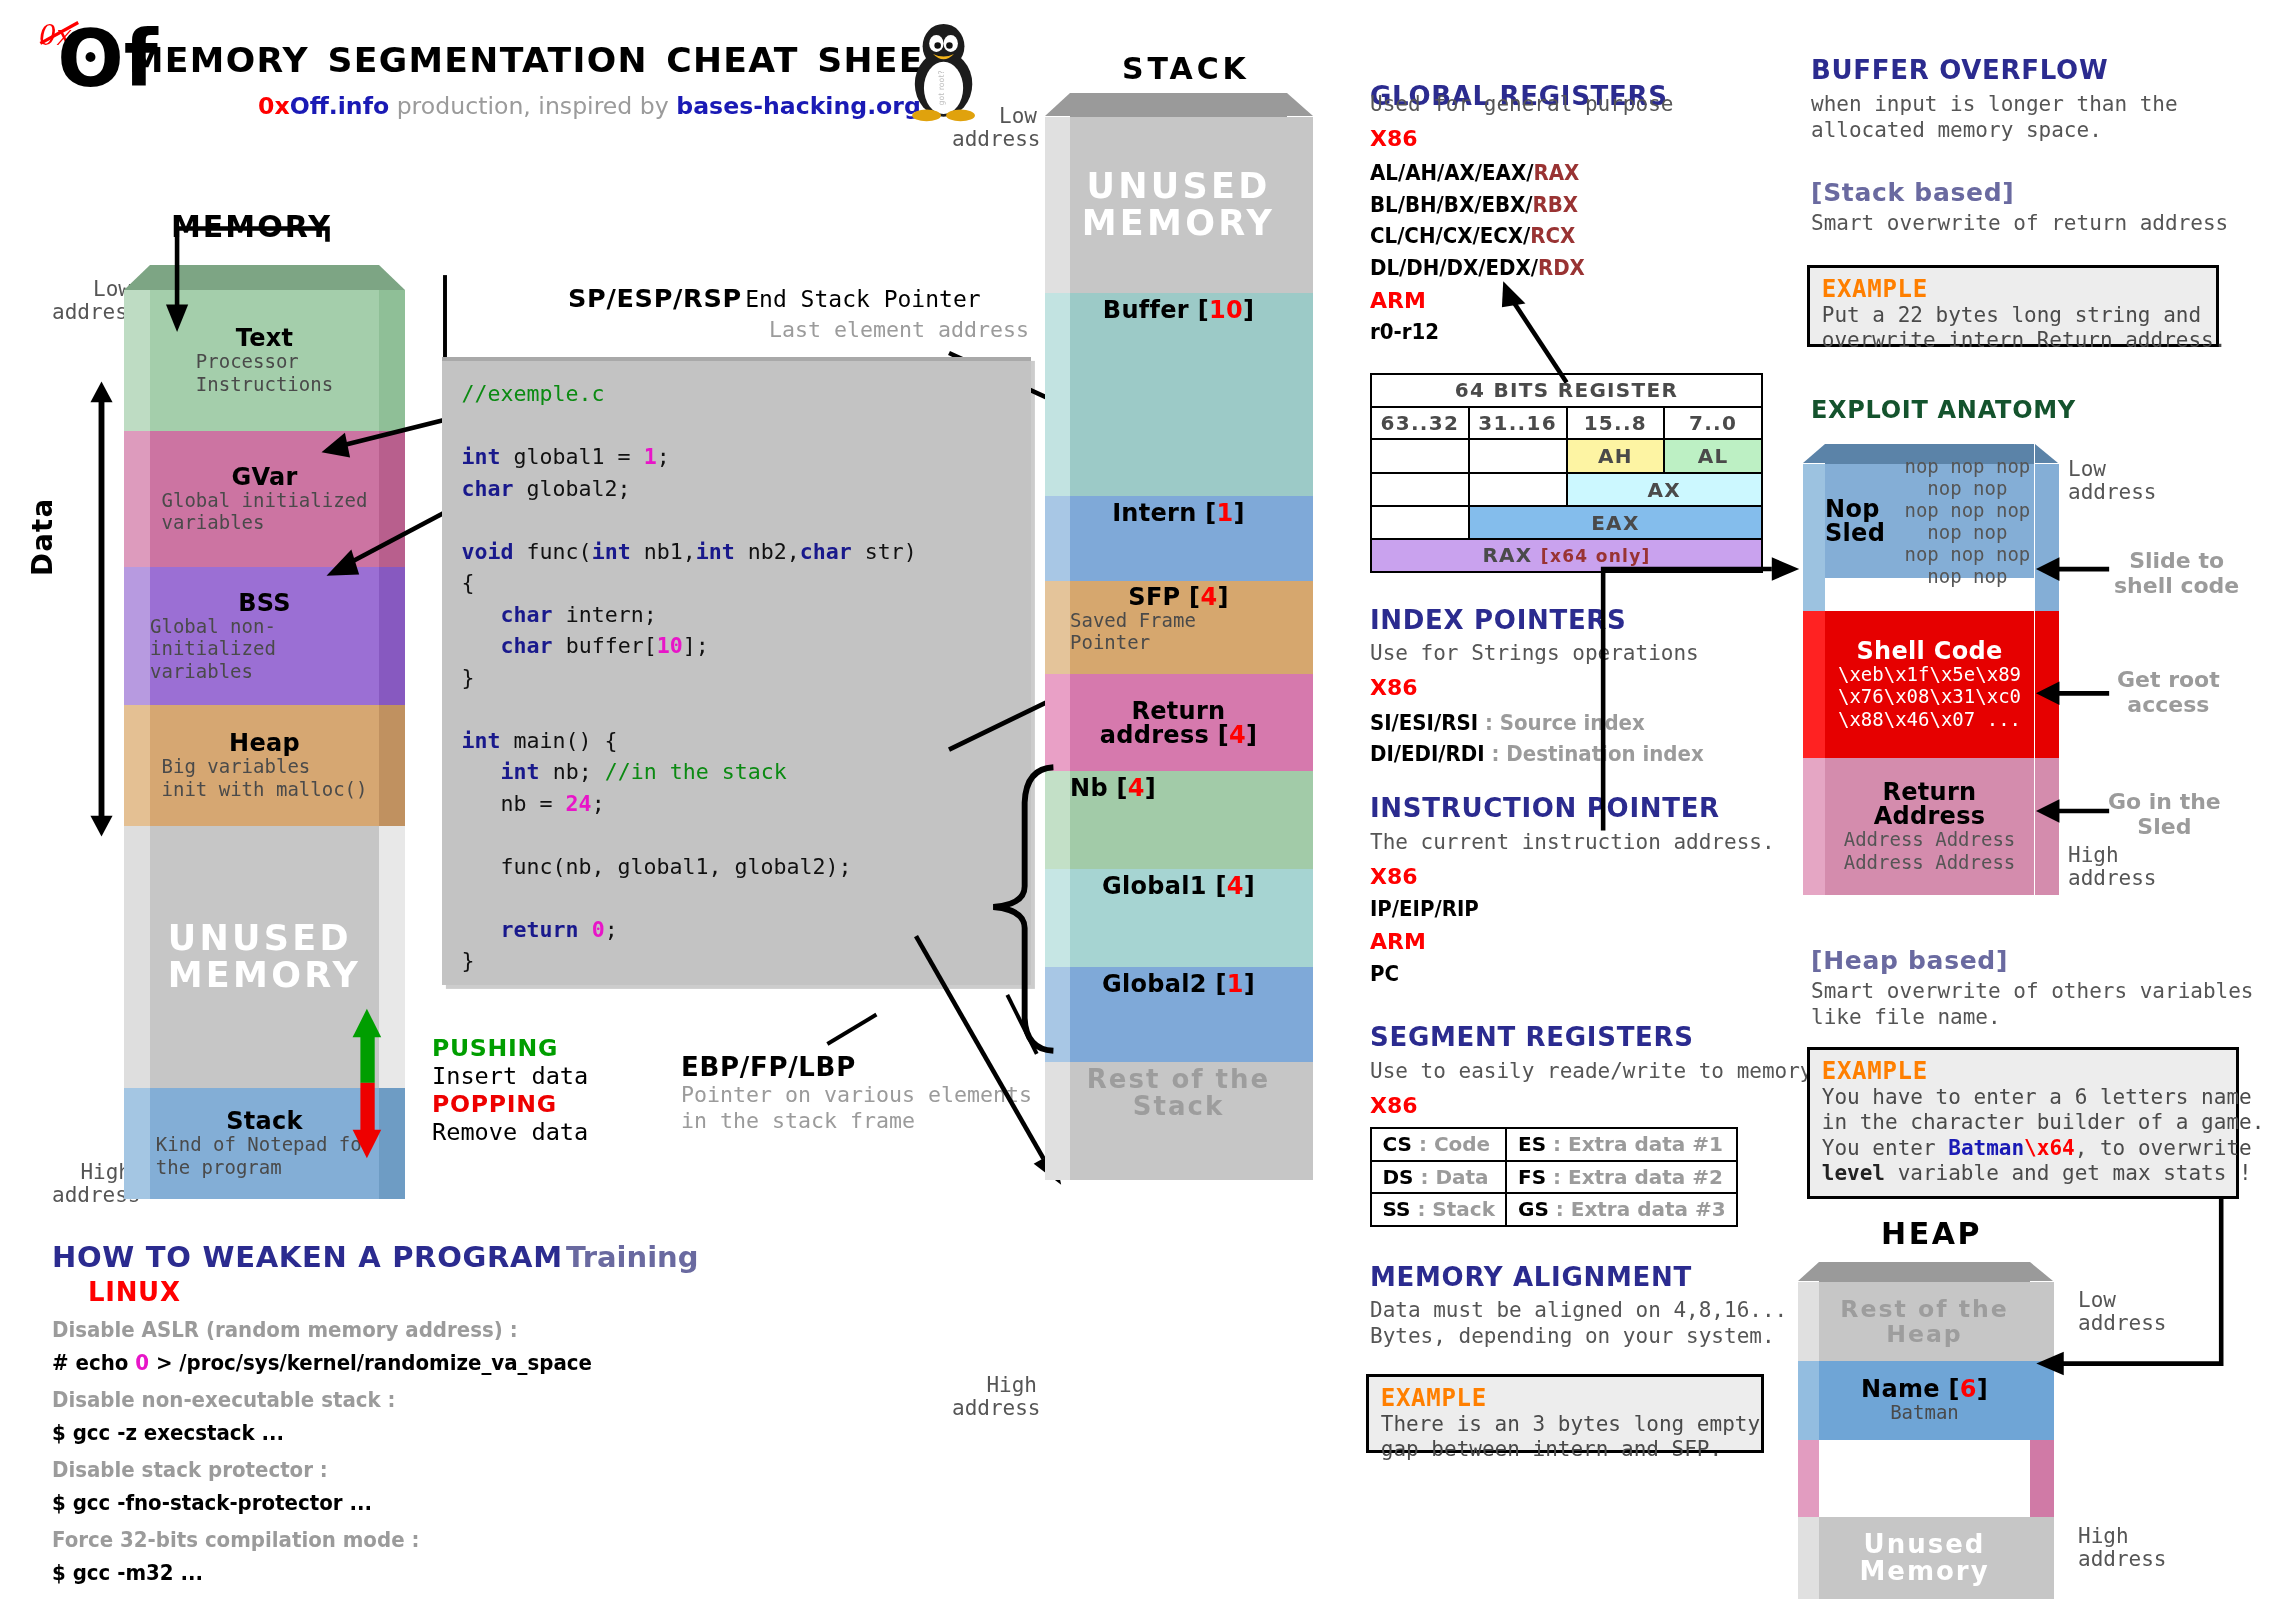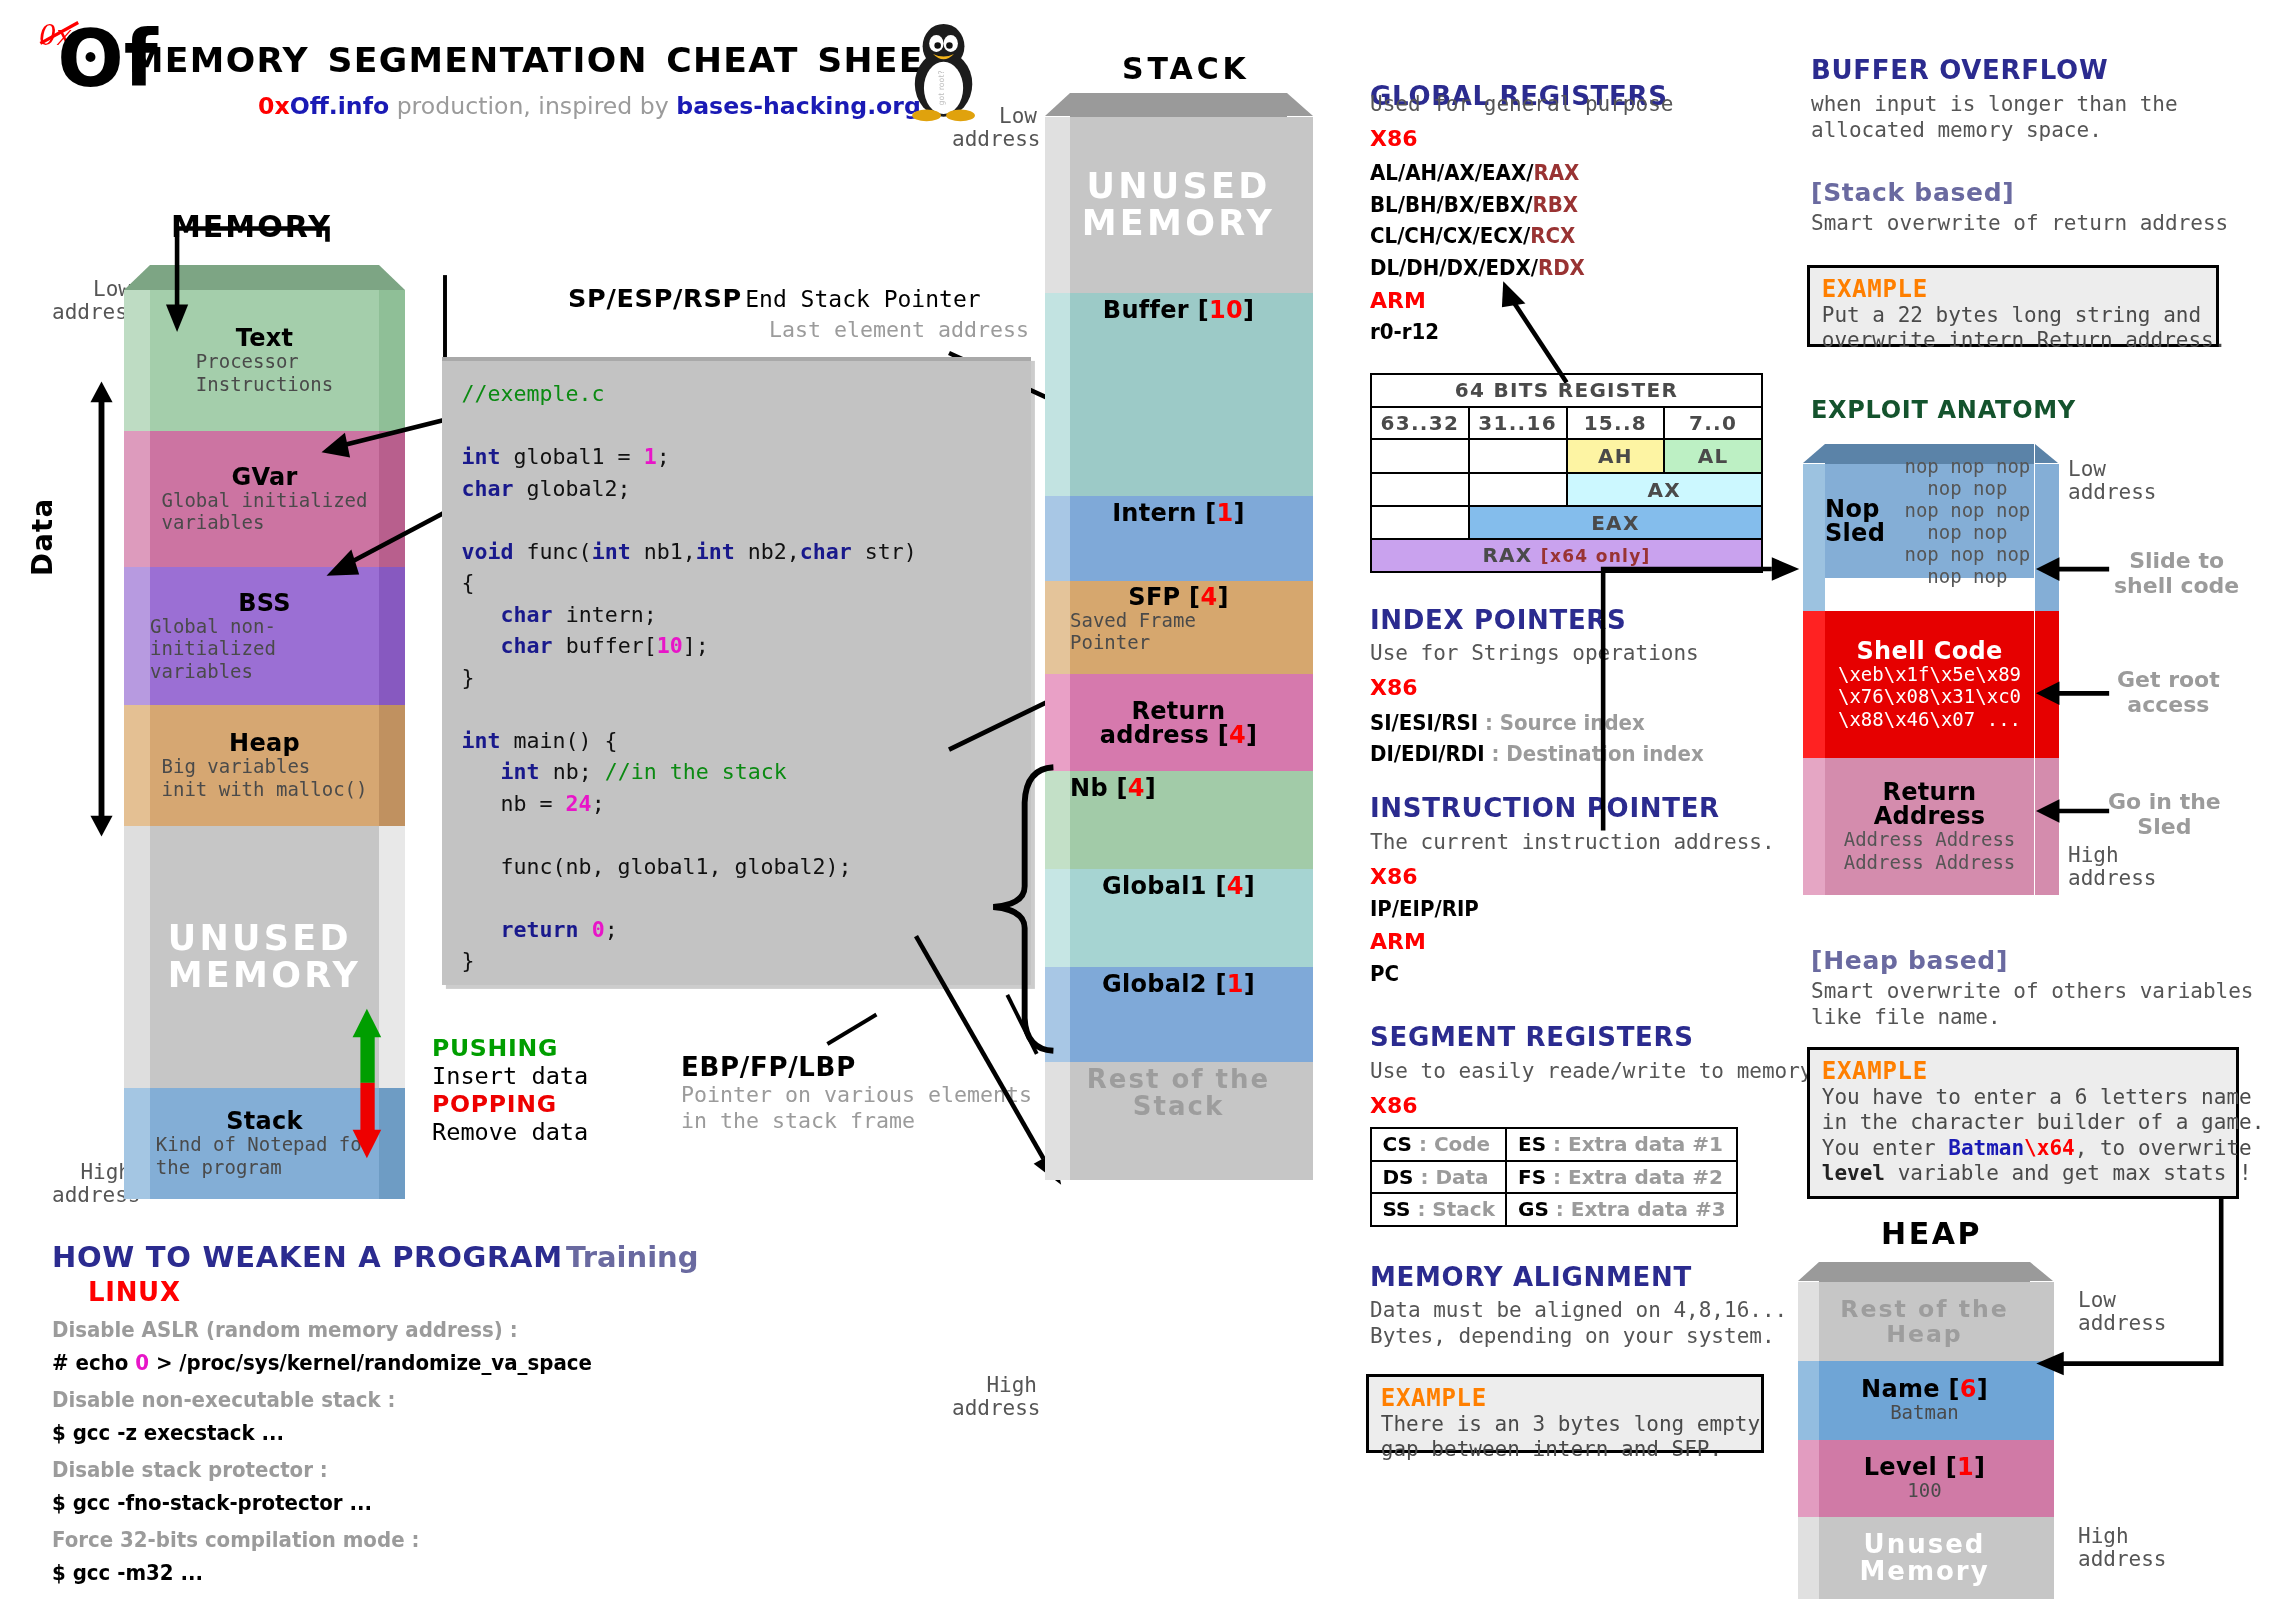--- a/index.html
+++ b/index.html
@@ -531,24 +531,20 @@
     <div class="abs" style="left:0;top:0;width:21px;height:79px;background:#93bde0;"></div>
     <div class="abs" style="left:21px;top:0;width:211px;height:79px;background:#6fa5d6;display:flex;flex-direction:column;align-items:center;justify-content:center;">
       <div class="b-title"><span>Name</span> [<span style="color:#ff0000">6</span>]</div>
       <div class="b-sub">Batman</div>
     </div>
     <div class="abs" style="left:232px;top:0;width:23.6px;height:79px;background:#6fa5d6;"></div>
   </div>
 
   <div class="abs" style="left:0;top:178px;width:255px;height:77px;">
     <div class="abs" style="left:0;top:0;width:21px;height:77px;background:#e29cc0;"></div>
-    <div class="abs" style="left:21px;top:0;width:211px;height:77px;background:#d07aa6;display:flex;flex-direction:column;align-items:center;justify-content:center;">
-      <div class="b-title"><span>Level</span> [<span style="color:#ff0000">1</span>]</div>
-      <div class="b-sub">100</div>
-    </div>
     <div class="abs" style="left:232px;top:0;width:23.6px;height:77px;background:#d07aa6;"></div>
   </div>
 
   <div class="abs" style="left:0;top:255px;width:255px;height:82px;">
     <div class="abs" style="left:0;top:0;width:21px;height:82px;background:#e0e0e0;"></div>
     <div class="abs" style="left:21px;top:0;width:211px;height:82px;background:#c6c6c6;display:flex;align-items:center;justify-content:center;">
       <div class="b-white" style="text-align:center;font-size:26px;letter-spacing:2px;">Unused<br>Memory</div>
     </div>
     <div class="abs" style="left:232px;top:0;width:23.6px;height:82px;background:#c6c6c6;"></div>
   </div>

